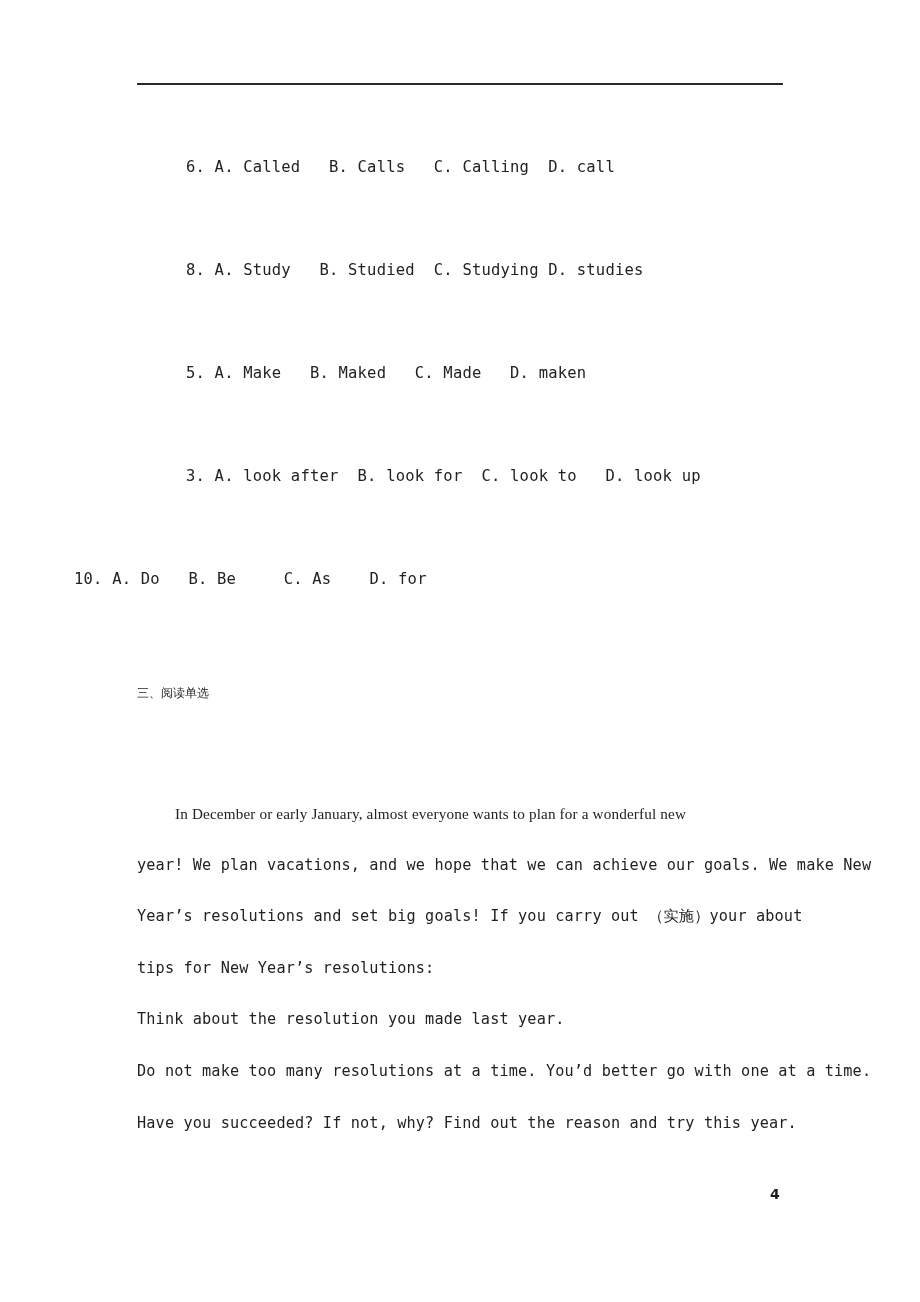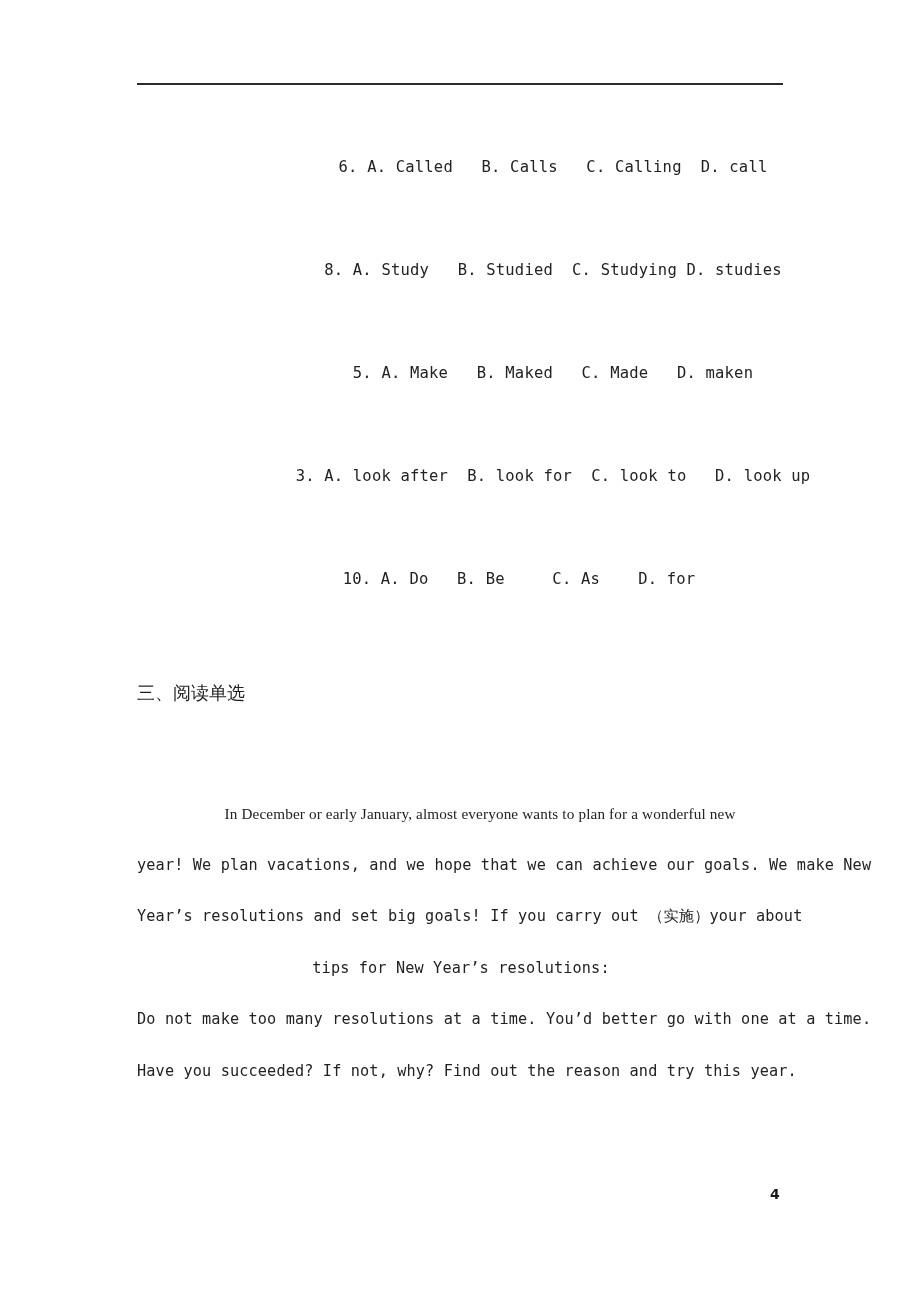--- a/index.html
+++ b/index.html
@@ -15,21 +15,20 @@
     font-family: "DejaVu Sans Mono", "Liberation Mono", monospace;
     color: #1a1a1a;
     -webkit-font-smoothing: none;
   }
 
   .page {
     position: absolute;
     inset: 0;
     width: 920px;
     height: 1302px;
-    text-align: center;
   }
 
   
   .top-rule {
     position: absolute;
     left: 137px;
     top: 83px;
     width: 646px;
     height: 2px;
     background: #2b2b2b;
@@ -44,29 +43,29 @@
   }
   .mcq-row {
     height: 103px;
     padding-left: 186px;
     font-size: 15.5px;
     line-height: 34px;
     white-space: pre;
     letter-spacing: 0.2px;
     color: #222;
   }
-  .mcq-row.wide { padding-left: 118px; }
+  .mcq-row.wide { padding-left: 74px; }
 
   
   .section-heading {
     position: absolute;
     left: 137px;
     top: 680px;
     font-family: "DejaVu Sans", "Liberation Sans", sans-serif;
-    font-size: 18px;
+    font-size: 12px;
     line-height: 26px;
     color: #1f1f1f;
     white-space: pre;
   }
 
   
   .passage {
     position: absolute;
     left: 137px;
     top: 788px;
@@ -111,19 +110,20 @@
     <div class="mcq-row wide">10. A. Do   B. Be     C. As    D. for</div>
   </div>
 
   <div class="section-heading">三、阅读单选</div>
 
   <div class="passage">
     <div class="passage-line indent">In December or early January, almost everyone wants to plan for a wonderful new</div>
     <div class="passage-line">year! We plan vacations, and we hope that we can achieve our goals. We make New</div>
     <div class="passage-line">Year’s resolutions and set big goals! If you carry out （实施）your about</div>
     <div class="passage-line">tips for New Year’s resolutions:</div>
+    <div class="passage-line">Think about the resolution you made last year.</div>
     <div class="passage-line">Do not make too many resolutions at a time. You’d better go with one at a time.</div>
     <div class="passage-line">Have you succeeded? If not, why? Find out the reason and try this year.</div>
   </div>
 
   <div class="page-number">4</div>
 
 </div>
 
 </body></html>

